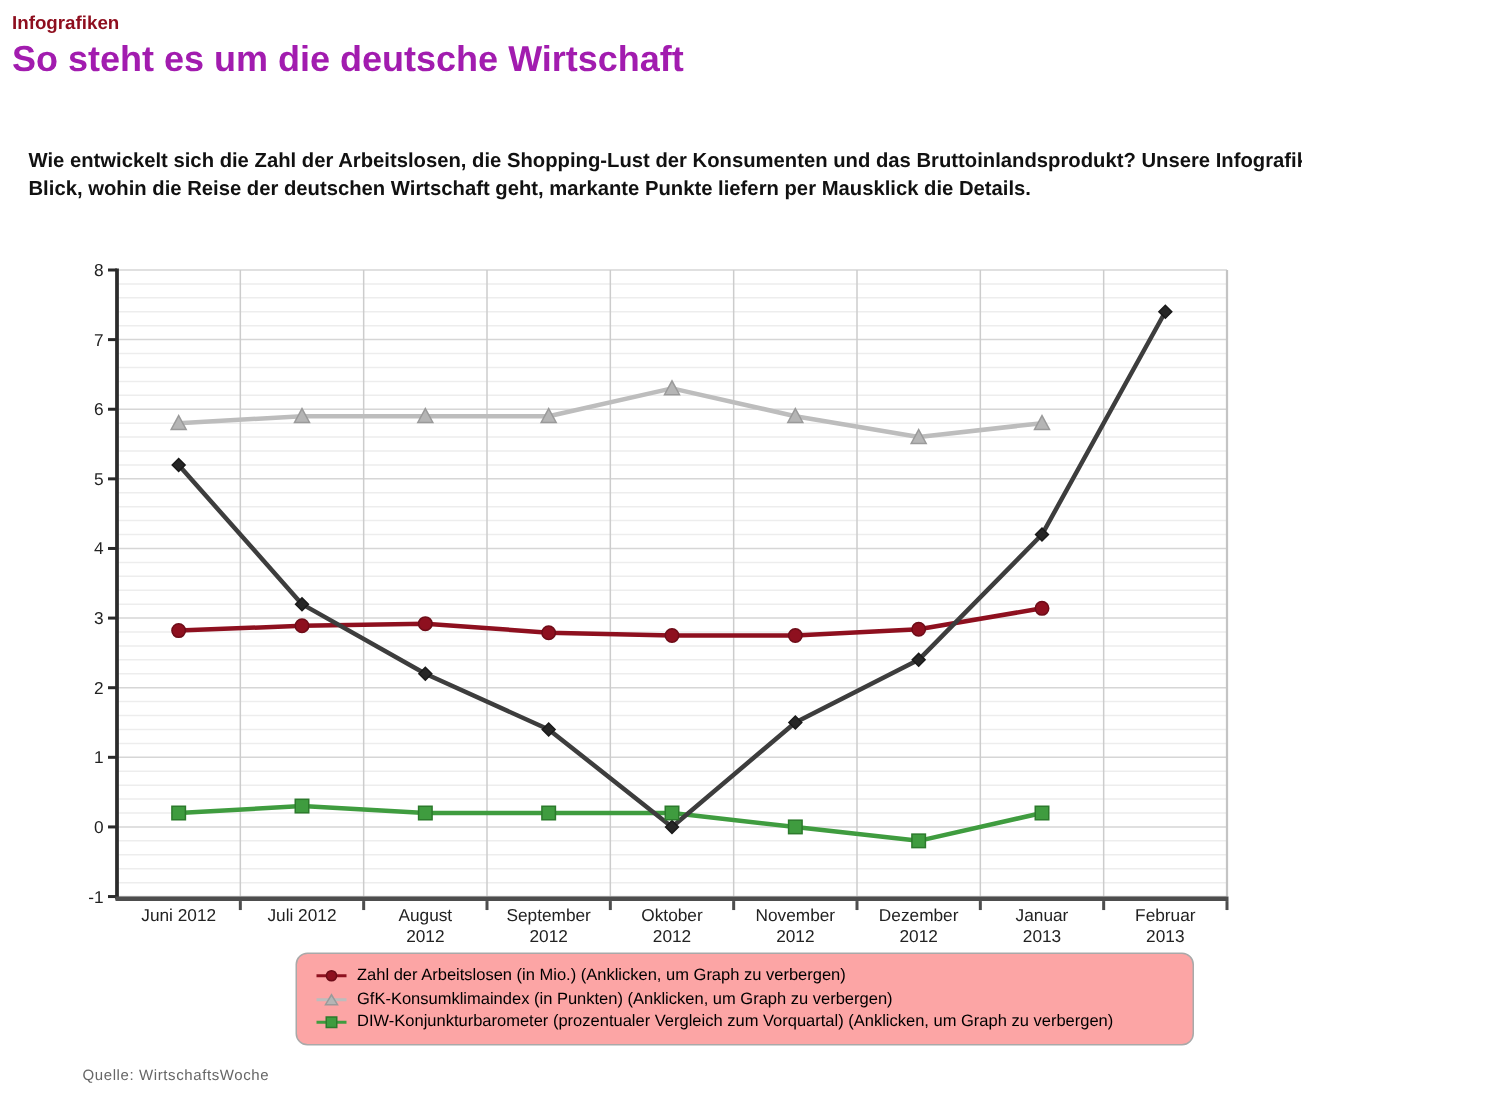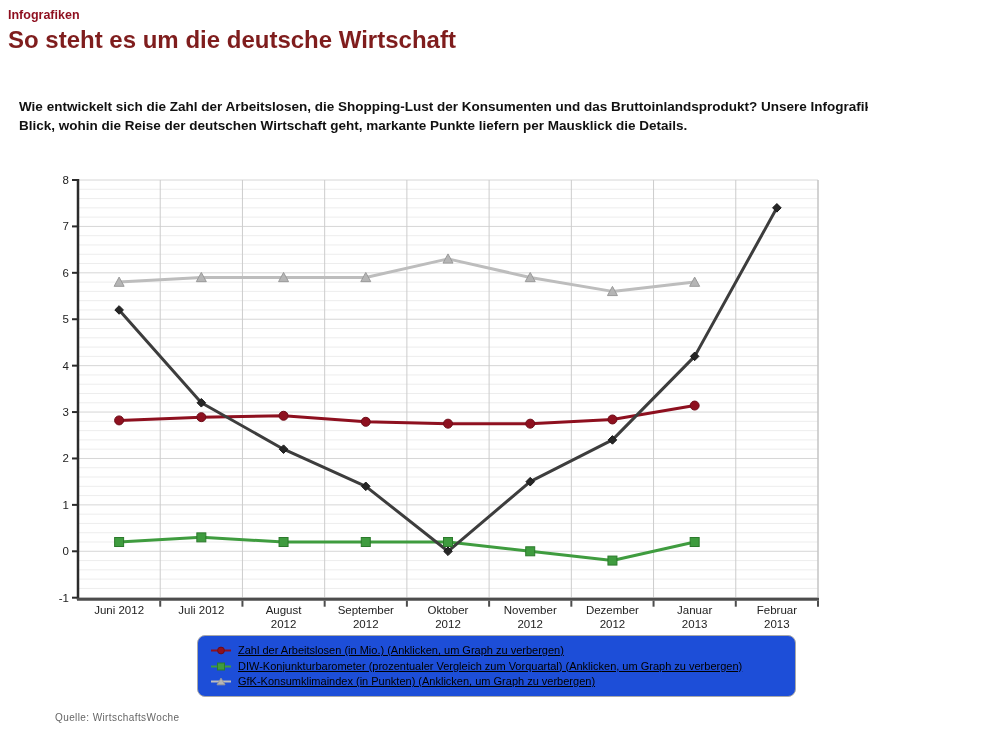--- a/index.html
+++ b/index.html
@@ -1,24 +1,24 @@
 <!DOCTYPE html>
 <html><head>
 <meta charset="utf-8">
 <style>
   html,body{margin:0;padding:0;background:#fff;}
   #page{position:relative;width:868px;height:732px;background:#fff;overflow:hidden;
         font-family:"Liberation Sans",sans-serif;}
   .kicker{position:absolute;left:8px;top:8px;font-size:12.5px;font-weight:bold;color:#8e0e1e;}
-  .title{position:absolute;left:8px;top:26px;font-size:24px;font-weight:bold;color:#7f1d1d;letter-spacing:0px;}
+  .title{position:absolute;left:8px;top:26px;font-size:24px;font-weight:bold;color:#a21caf;letter-spacing:0px;}
   .intro{position:absolute;left:8px;top:86px;width:978px;font-size:13.5px;font-weight:bold;
          color:#111;line-height:19px;}
   #chart-svg{position:absolute;left:0;top:160px;}
   #legend{position:absolute;left:197px;top:635px;width:599px;box-sizing:border-box;
-          border:1px solid #a9a9a9;border-radius:8px;background:#1d4ed8;padding:7px 12px 6px 12px;text-decoration:underline;}
+          border:1px solid #a9a9a9;border-radius:8px;background:#fca5a5;padding:7px 12px 6px 12px;}
   .legend-row{display:flex;align-items:center;gap:6px;font-size:11px;line-height:15.5px;
               color:#000;cursor:pointer;white-space:nowrap;}
   .legend-marker{display:inline-flex;width:22px;height:9px;flex:0 0 22px;}
   .source{position:absolute;left:55px;top:712px;font-size:10px;color:#666;letter-spacing:0.4px;}
   svg text{font-family:"Liberation Sans",sans-serif;}
 </style>
 </head>
 <body>
 
 <div id="page">
@@ -175,31 +175,31 @@
           <svg width="22" height="9">
             <line x1="1" y1="4.5" x2="21" y2="4.5" stroke="#8e101f" stroke-width="2"></line>
             <circle cx="11" cy="4.5" r="3.4" fill="#8e101f" stroke="#6e0c18"></circle>
           </svg>
         </span>
       <span>Zahl der Arbeitslosen (in Mio.) (Anklicken, um Graph zu verbergen)</span>
     </div>
     <div class="legend-row">
       <span class="legend-marker">
           <svg width="22" height="9">
+            <line x1="1" y1="4.5" x2="21" y2="4.5" stroke="#bdbdbd" stroke-width="2"></line>
+            <path d="M7,7.8 L15,7.8 L11,1.2 Z" fill="#b5b5b5" stroke="#9a9a9a"></path>
+          </svg>
+        </span>
+      <span>GfK-Konsumklimaindex (in Punkten) (Anklicken, um Graph zu verbergen)</span>
+    </div>
+    <div class="legend-row">
+      <span class="legend-marker">
+          <svg width="22" height="9">
             <line x1="1" y1="4.5" x2="21" y2="4.5" stroke="#3f9c3f" stroke-width="2"></line>
             <rect x="7.5" y="1" width="7" height="7" fill="#3f9c3f" stroke="#2c7a2c"></rect>
           </svg>
         </span>
       <span>DIW-Konjunkturbarometer (prozentualer Vergleich zum Vorquartal) (Anklicken, um Graph zu verbergen)</span>
     </div>
-    <div class="legend-row">
-      <span class="legend-marker">
-          <svg width="22" height="9">
-            <line x1="1" y1="4.5" x2="21" y2="4.5" stroke="#bdbdbd" stroke-width="2"></line>
-            <path d="M7,7.8 L15,7.8 L11,1.2 Z" fill="#b5b5b5" stroke="#9a9a9a"></path>
-          </svg>
-        </span>
-      <span>GfK-Konsumklimaindex (in Punkten) (Anklicken, um Graph zu verbergen)</span>
-    </div>
   </div>
 
   <div class="source">Quelle: WirtschaftsWoche</div>
 </div>
 
 </body></html>

